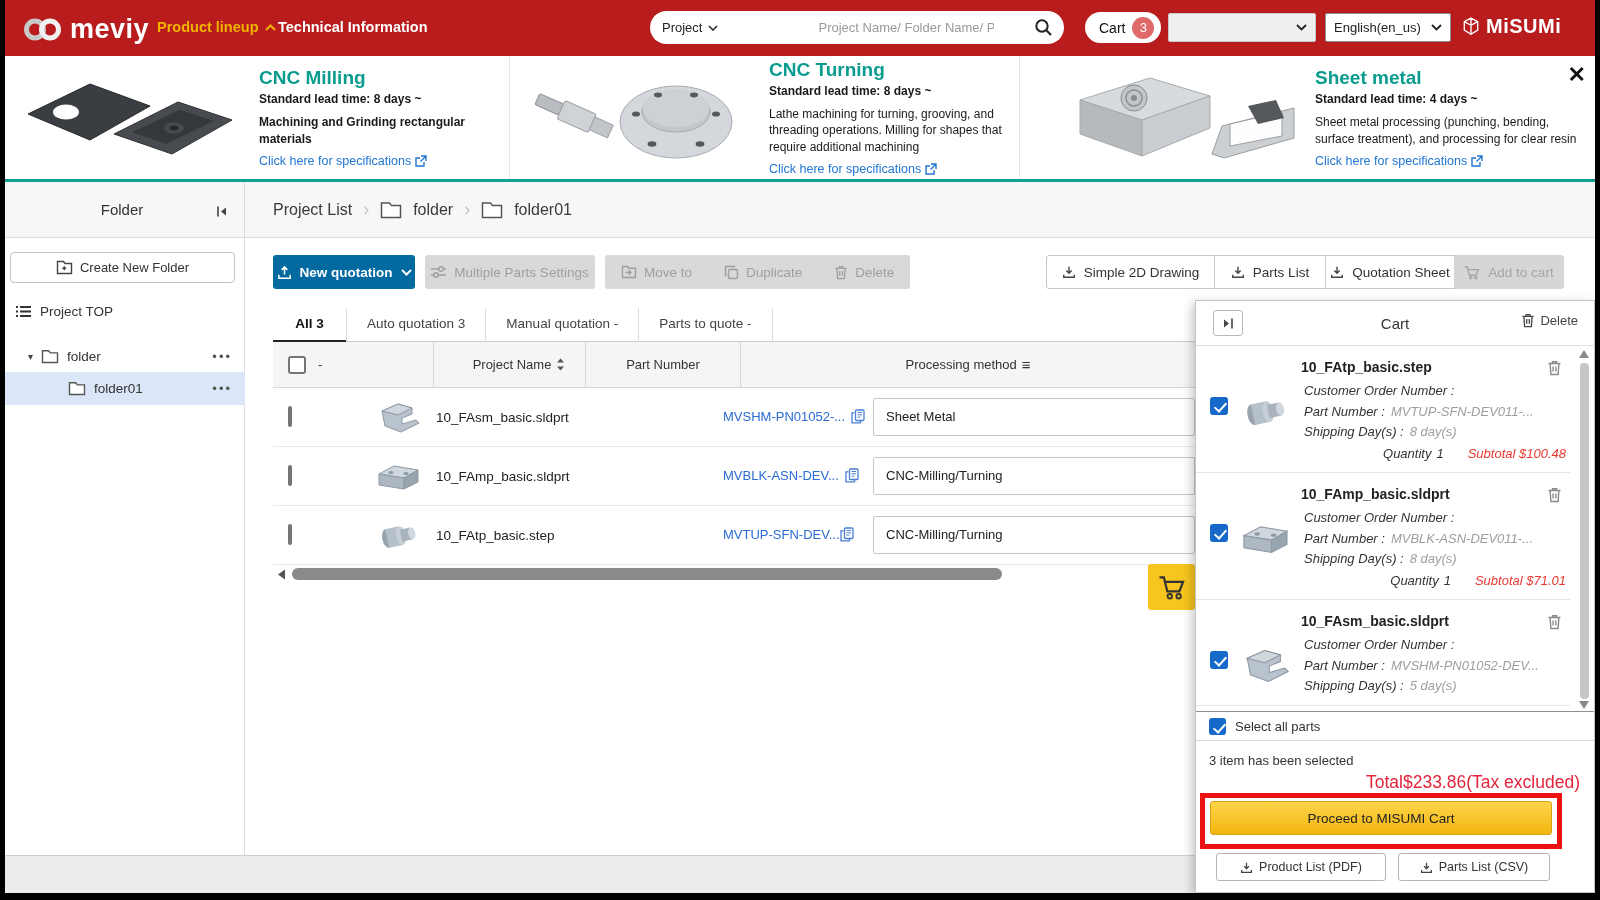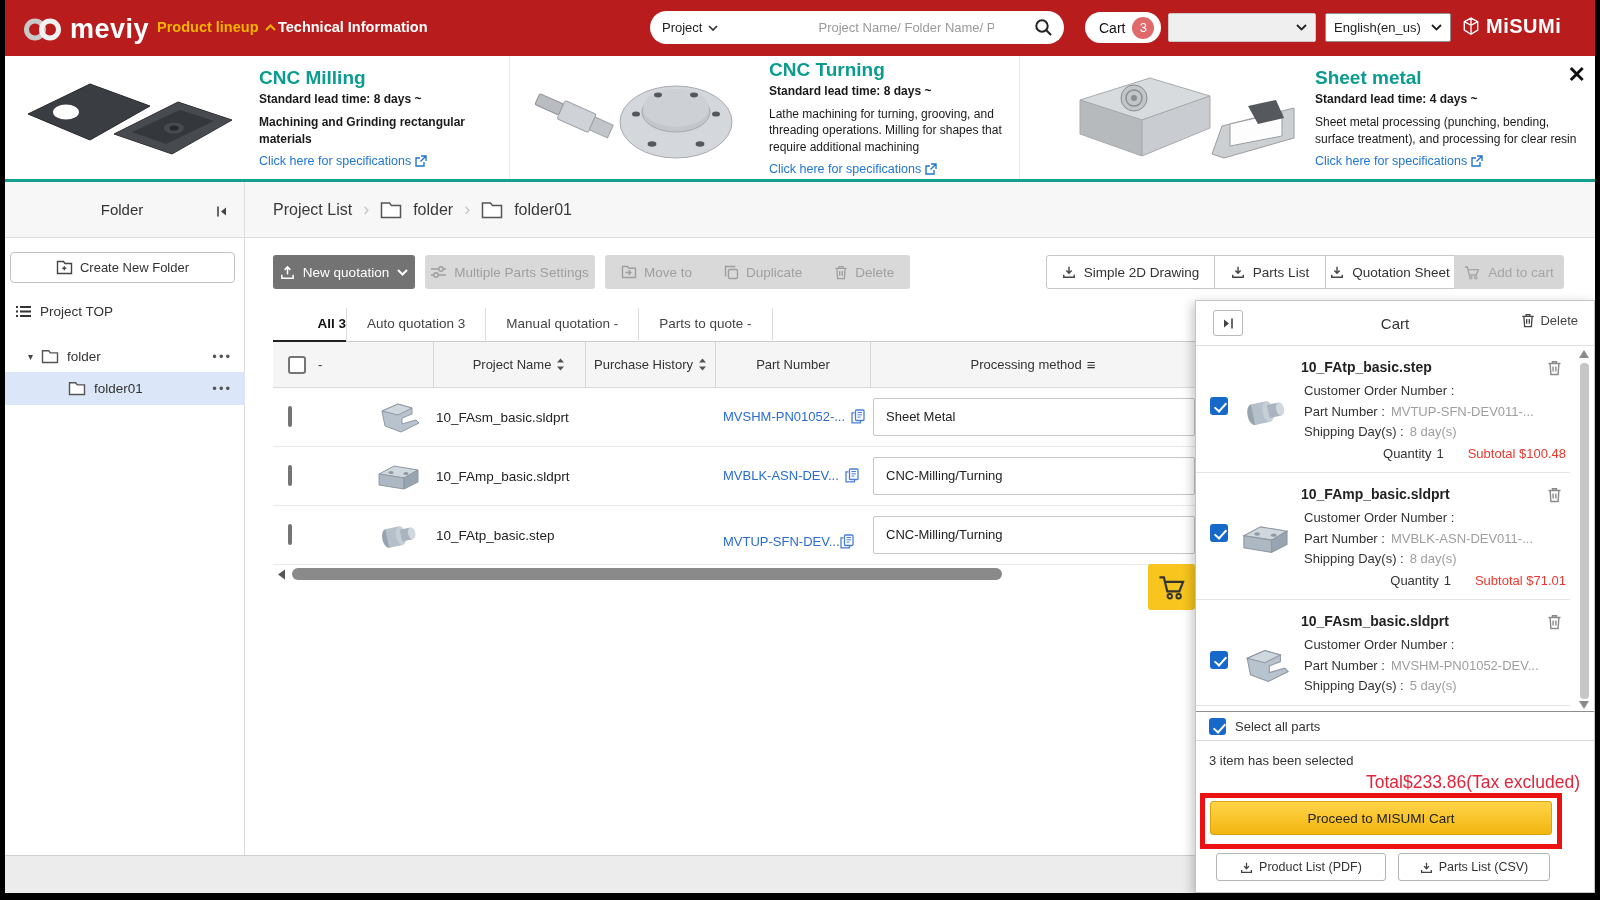--- a/index.html
+++ b/index.html
@@ -55,21 +55,21 @@
   .collapse-btn { position:absolute; right:16px; top:20px; cursor:pointer; color:#444; }
   .create-btn { left:10px; top:70px; width:225px; height:31px; border:1px solid #c2c2c2; border-radius:4px; background:#fff; display:flex; align-items:center; justify-content:center; gap:7px; font-size:13px; color:#333; cursor:pointer; }
   .ptop { left:16px; top:122px; gap:9px; font-size:13.5px; color:#333; cursor:pointer; }
   .tree-row { left:0; width:245px; height:32px; display:flex; align-items:center; font-size:13.5px; color:#333; cursor:pointer; position:absolute; }
   .tree-row .more { position:absolute; right:13px; letter-spacing:2px; color:#555; font-size:13px; }
   .tree-row.sel { background:#dbe7f8; }
   .caret { font-size:10px; color:#444; }
 
   
   .btn { height:34px; display:flex; align-items:center; justify-content:center; gap:8px; font-size:13.5px; border-radius:3px; cursor:pointer; }
-  .btn-primary { background:#737373; color:#fff; font-weight:normal; }
+  .btn-primary { background:#0369a1; color:#fff; font-weight:bold; }
   .btn-disabled { background:#d9d9d9; color:#9f9f9f; cursor:default; }
   .btn-group { background:#d9d9d9; border-radius:3px; display:flex; align-items:center; }
   .btn-group .seg { display:flex; align-items:center; gap:7px; padding:0 16px; height:34px; color:#9f9f9f; font-size:13.5px; }
   .btn-white { background:#fff; border:1px solid #c8c8c8; color:#333; border-radius:0; }
   .btn-white.first { border-radius:3px 0 0 3px; }
   .btn-white + .btn-white { margin-left:-1px; }
   .btn-gray-end { background:#d6d6d6; color:#a5a5a5; border:1px solid #d6d6d6; border-radius:0 3px 3px 0; margin-left:-1px; cursor:default; }
 
   
   .tabs { left:273px; top:308px; width:922px; height:34px; display:flex; border-bottom:1px solid #ccc; }
@@ -99,21 +99,21 @@
   .cart-panel { left:1195px; top:300px; width:400px; height:593px; background:#fff; border:1px solid #c4c4c4; box-shadow:-3px 3px 10px rgba(0,0,0,.22); z-index:30; }
   .cp-head { position:relative; height:45px; border-bottom:1px solid #e0e0e0; }
   .cp-title { text-align:center; line-height:45px; font-size:15px; color:#333; }
   .cp-collapse { position:absolute; left:17px; top:9px; width:30px; height:26px; border:1px solid #b9b9b9; border-radius:3px; background:#fff; display:flex; align-items:center; justify-content:center; cursor:pointer; color:#444; }
   .cp-del { position:absolute; right:16px; top:12px; display:flex; align-items:center; gap:5px; font-size:13px; color:#444; cursor:pointer; }
   .cp-items { position:absolute; top:45px; left:0; width:398px; height:365px; overflow:hidden; }
   .citem { position:relative; margin:0 24px 0 0; padding:13px 0 8px 10px; border-bottom:1px solid #e5e5e5; }
   .ci-name { margin-left:95px; font-size:14px; font-weight:bold; color:#222; }
   .ci-trash { position:absolute; right:8px; top:12px; color:#8a8a8a; cursor:pointer; }
   .ci-body { display:flex; margin-top:6px; }
-  .ci-lines { flex:1; font-size:13px; color:#333; line-height:20.5px; }
+  .ci-lines { flex:1; font-size:13px; color:#333; line-height:20.5px;font-style:italic; }
   .ci-lines .val { color:#9e9e9e; margin-left:6px; }
   .qtyrow { display:flex; justify-content:flex-end; gap:24px; padding-right:4px; margin-top:1px; }
   .qty { display:flex; gap:5px; color:#333; }
   .subtotal { color:#e8382f; }
   .vthumb { position:absolute; right:5px; top:62px; width:9px; height:336px; background:#c6c6c6; border-radius:4px; }
   .varrow { position:absolute; right:5px; width:0; height:0; border-left:5px solid transparent; border-right:5px solid transparent; }
   .varrow.up { top:49px; border-bottom:8px solid #8a8a8a; }
   .varrow.down { top:400px; border-top:8px solid #8a8a8a; }
   .selall { position:absolute; top:410px; left:0; width:398px; height:30px; border-top:1px solid #8f8f8f; border-bottom:1px solid #d9d9d9; display:flex; align-items:center; gap:9px; padding-left:13px; font-size:13px; color:#333; background:#fff; }
   .cp-info { position:absolute; left:13px; top:452px; font-size:13px; color:#333; }
@@ -385,48 +385,41 @@
       <svg class="ic" width="16" height="15" viewBox="0 0 19 17">
           <path d="M1 2h3l2.3 9.5h8.2L17 5H5" fill="none" stroke="#a5a5a5" stroke-width="1.6"></path>
           <circle cx="8" cy="14.5" r="1.5" fill="none" stroke="#a5a5a5" stroke-width="1.4"></circle>
           <circle cx="14" cy="14.5" r="1.5" fill="none" stroke="#a5a5a5" stroke-width="1.4"></circle>
         </svg>
       <span>Add to cart</span>
     </div>
   </div>
 
   <div class="abs tabs">
-    <div class="tab active" style="width:74px;text-align:right;padding:0">
+    <div class="tab active" style="width:74px;text-align:center;padding:0">
       <span>All</span>&nbsp;<span>3</span>
     </div>
     <div class="tab">
       <span>Auto quotation</span>&nbsp;<span>3</span>
     </div>
     <div class="tab">
       <span>Manual quotation</span>&nbsp;<span>-</span>
     </div>
     <div class="tab">
       <span>Parts to quote</span>&nbsp;<span>-</span>
     </div>
   </div>
 
   <div class="abs thead">
     <div class="th c1">
       <span class="cb"></span>
       <span>-</span>
     </div>
     <div class="th c2">
       <span>Project Name</span>
-      <svg class="ic" width="9" height="13" viewBox="0 0 9 13">
-          <path d="M4.5 0.5L8 4.5H1z" fill="#555"></path>
-          <path d="M4.5 12.5L1 8.5h7z" fill="#555"></path>
-        </svg>
-    </div>
-    <div class="th c3">
-      <span>Purchase History</span>
       <svg class="ic" width="9" height="13" viewBox="0 0 9 13">
           <path d="M4.5 0.5L8 4.5H1z" fill="#555"></path>
           <path d="M4.5 12.5L1 8.5h7z" fill="#555"></path>
         </svg>
     </div>
     <div class="th c4">
       <span>Part Number</span>
     </div>
     <div class="th c5">
       <span>Processing method</span>
@@ -476,21 +469,21 @@
     <svg class="abs" style="left:103px;top:11px" width="46" height="38" viewBox="0 0 46 38">
       <g transform="rotate(-12 23 19)">
         <ellipse cx="11" cy="19" rx="5" ry="9.5" fill="#97a3af"></ellipse>
         <rect x="11" y="9.5" width="14" height="19" fill="#b6c0ca"></rect>
         <ellipse cx="25" cy="19" rx="5" ry="9.5" fill="#c6cfd6"></ellipse>
         <rect x="25" y="13" width="11" height="12" fill="#aab4bf"></rect>
         <ellipse cx="36" cy="19" rx="3.6" ry="6" fill="#d0d7dd"></ellipse>
       </g>
     </svg>
     <span class="abs row-name" style="left:163px;top:22px">10_FAtp_basic.step</span>
-    <div class="abs flex" style="left:450px;top:28px;gap:0">
+    <div class="abs flex" style="left:450px;top:21px;gap:0">
       <span class="plink">MVTUP-SFN-DEV...</span>
       <svg class="ic" width="14" height="15" viewBox="0 0 14 15">
           <rect x="4.5" y="1" width="8.5" height="10.5" rx="1" fill="none" stroke="#4a7fd4" stroke-width="1.3"></rect>
           <path d="M6.5 3.5h4.5M6.5 5.8h4.5M6.5 8.1h3" stroke="#4a7fd4" stroke-width="1"></path>
           <path d="M3.5 3.8H1v10h8.5v-2" fill="none" stroke="#4a7fd4" stroke-width="1.3"></path>
         </svg>
     </div>
     <div class="abs method-box" style="left:600px;top:10px">CNC-Milling/Turning</div>
   </div>
 

